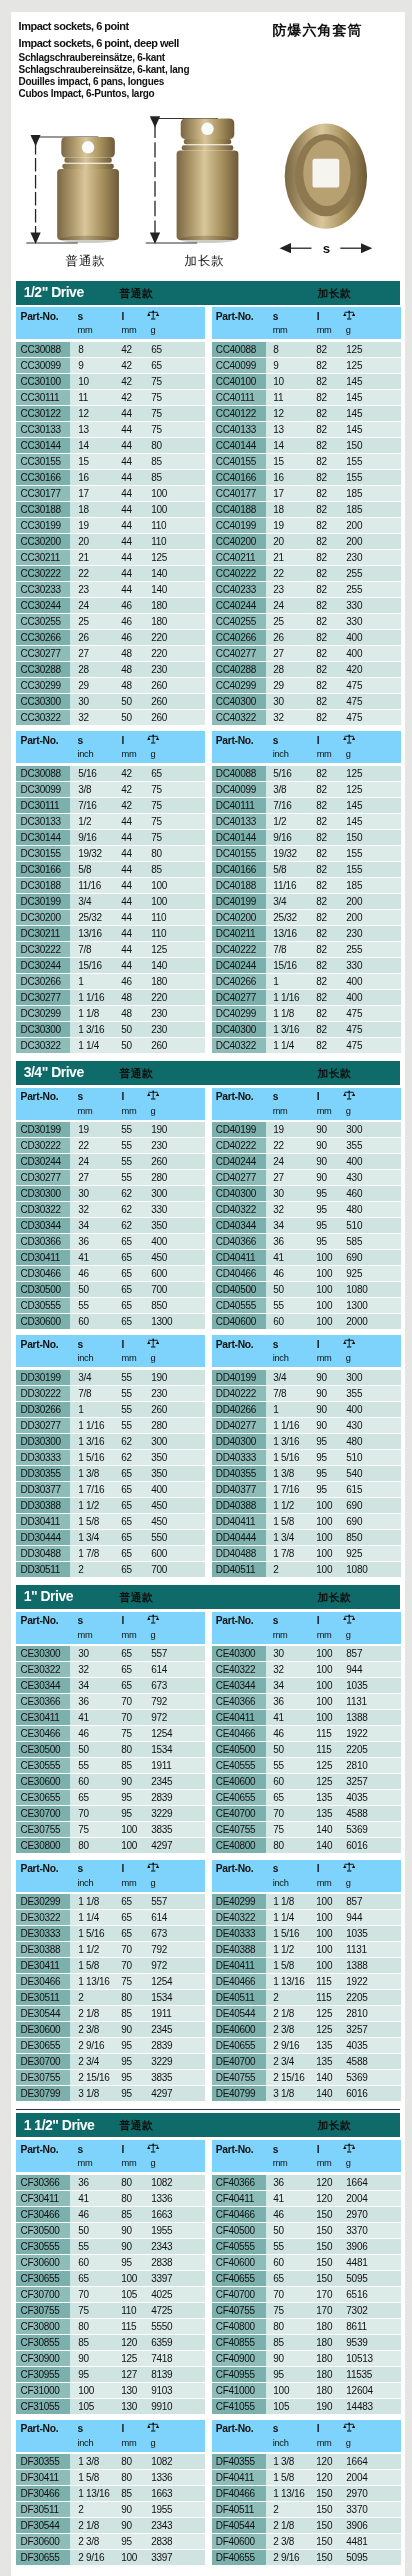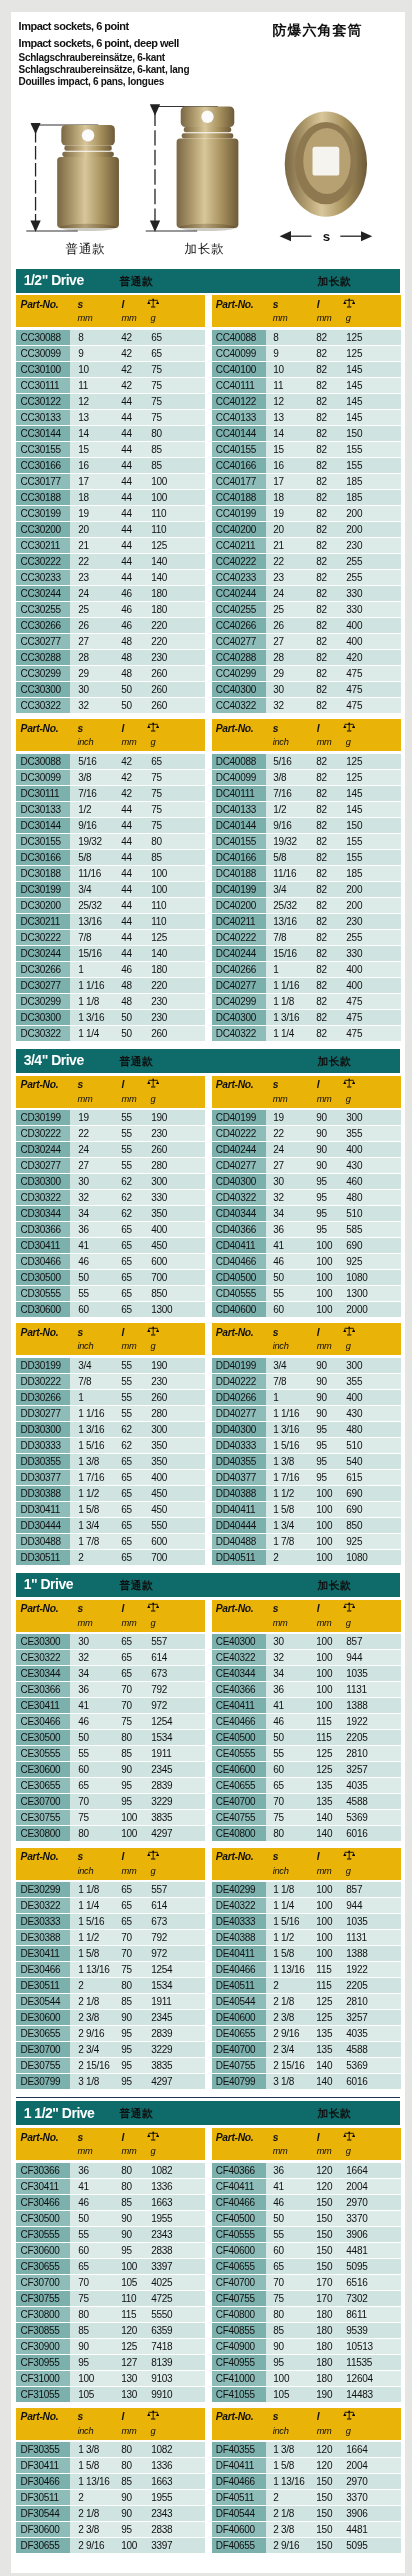--- a/index.html
+++ b/index.html
@@ -34,21 +34,21 @@
   .bar-title{
     position:absolute;left:7.2px;top:3.1px;
     color:#fff;font-size:14px;font-weight:bold;letter-spacing:-0.5px;white-space:nowrap;
   }
   .bar-cn{position:absolute;top:5.7px;color:#101010;font-size:10.8px;font-weight:bold;letter-spacing:0.5px;}
   .lbl-n{left:103px;}
   .lbl-l{left:301px;}
   .pair{display:flex;gap:6.2px;margin-bottom:5.2px;}
   .tblock{width:189px;flex:0 0 189px;}
   .thead{
-    position:relative;height:32px;background:#eab308;margin-bottom:2.6px;font-style:italic;
+    position:relative;height:32px;background:#7dd3fc;margin-bottom:2.6px;
   }
   .thead .h{position:absolute;top:3.6px;font-weight:bold;font-size:10.3px;letter-spacing:-0.3px;}
   .h-part{left:4.1px;}
   .h-s{left:61px;}
   .h-l{left:105px;}
   .h-icon{position:absolute;left:131px;top:2.6px;}
   .thead .u{position:absolute;top:18px;font-size:9.3px;letter-spacing:-0.3px;}
   .u-s{left:61px;}
   .u-l{left:105px;}
   .u-g{left:134px;}
@@ -77,20 +77,21 @@
 
 <div class="page">
 
   <div class="hdr">
     <div class="cn-title">防爆六角套筒</div>
     <div class="t-main">Impact sockets, 6 point</div>
     <div class="t-main">Impact sockets, 6 point, deep well</div>
     <div class="t-sub">Schlagschraubereinsätze, 6-kant</div>
     <div class="t-sub">Schlagschraubereinsätze, 6-kant, lang</div>
     <div class="t-sub">Douilles impact, 6 pans, longues</div>
+    <div class="t-sub">Cubos Impact, 6-Puntos, largo</div>
   </div>
 
   <div class="images">
     <svg width="383" height="170" viewBox="0 0 744 330">
       <defs>
         <linearGradient id="met" x1="0" y1="0" x2="1" y2="0">
           <stop offset="0" stop-color="#7a6744"></stop>
           <stop offset="0.28" stop-color="#b5a173"></stop>
           <stop offset="0.45" stop-color="#d8c79b"></stop>
           <stop offset="0.72" stop-color="#a8925f"></stop>

